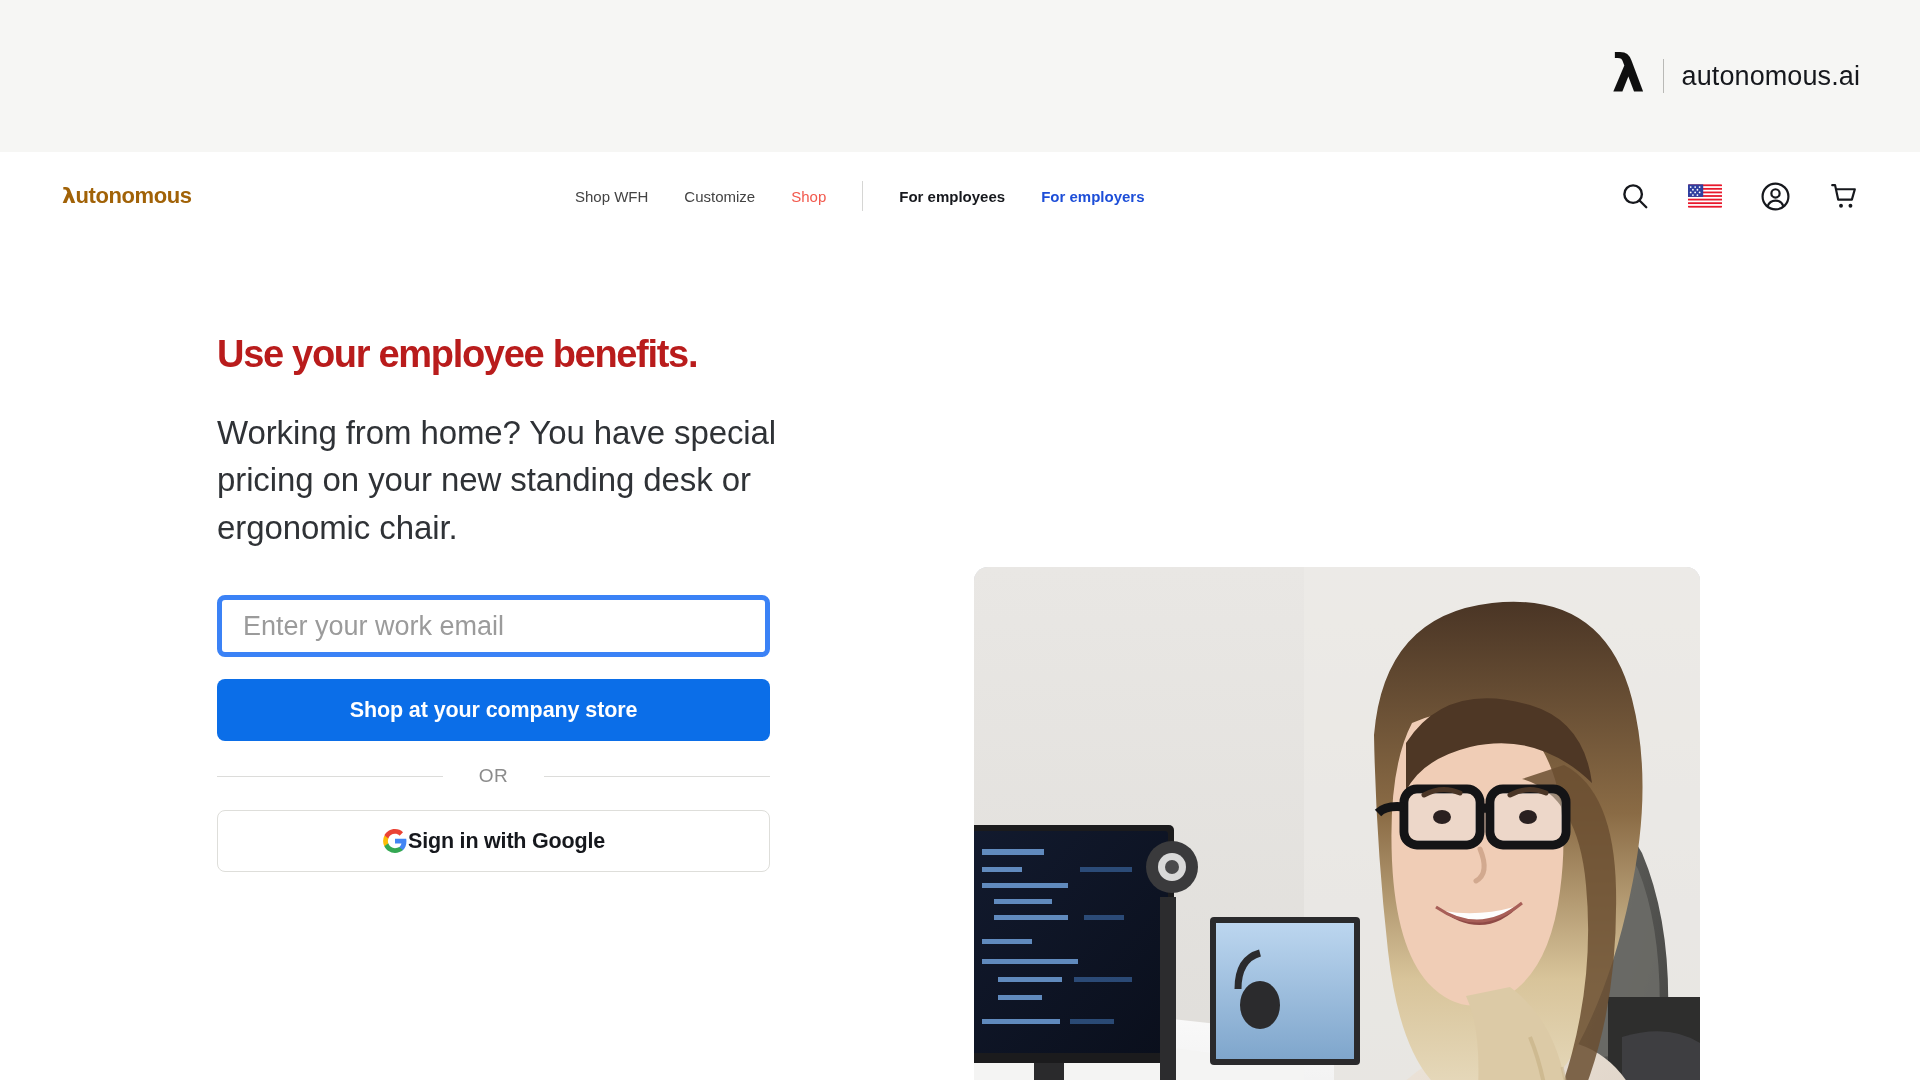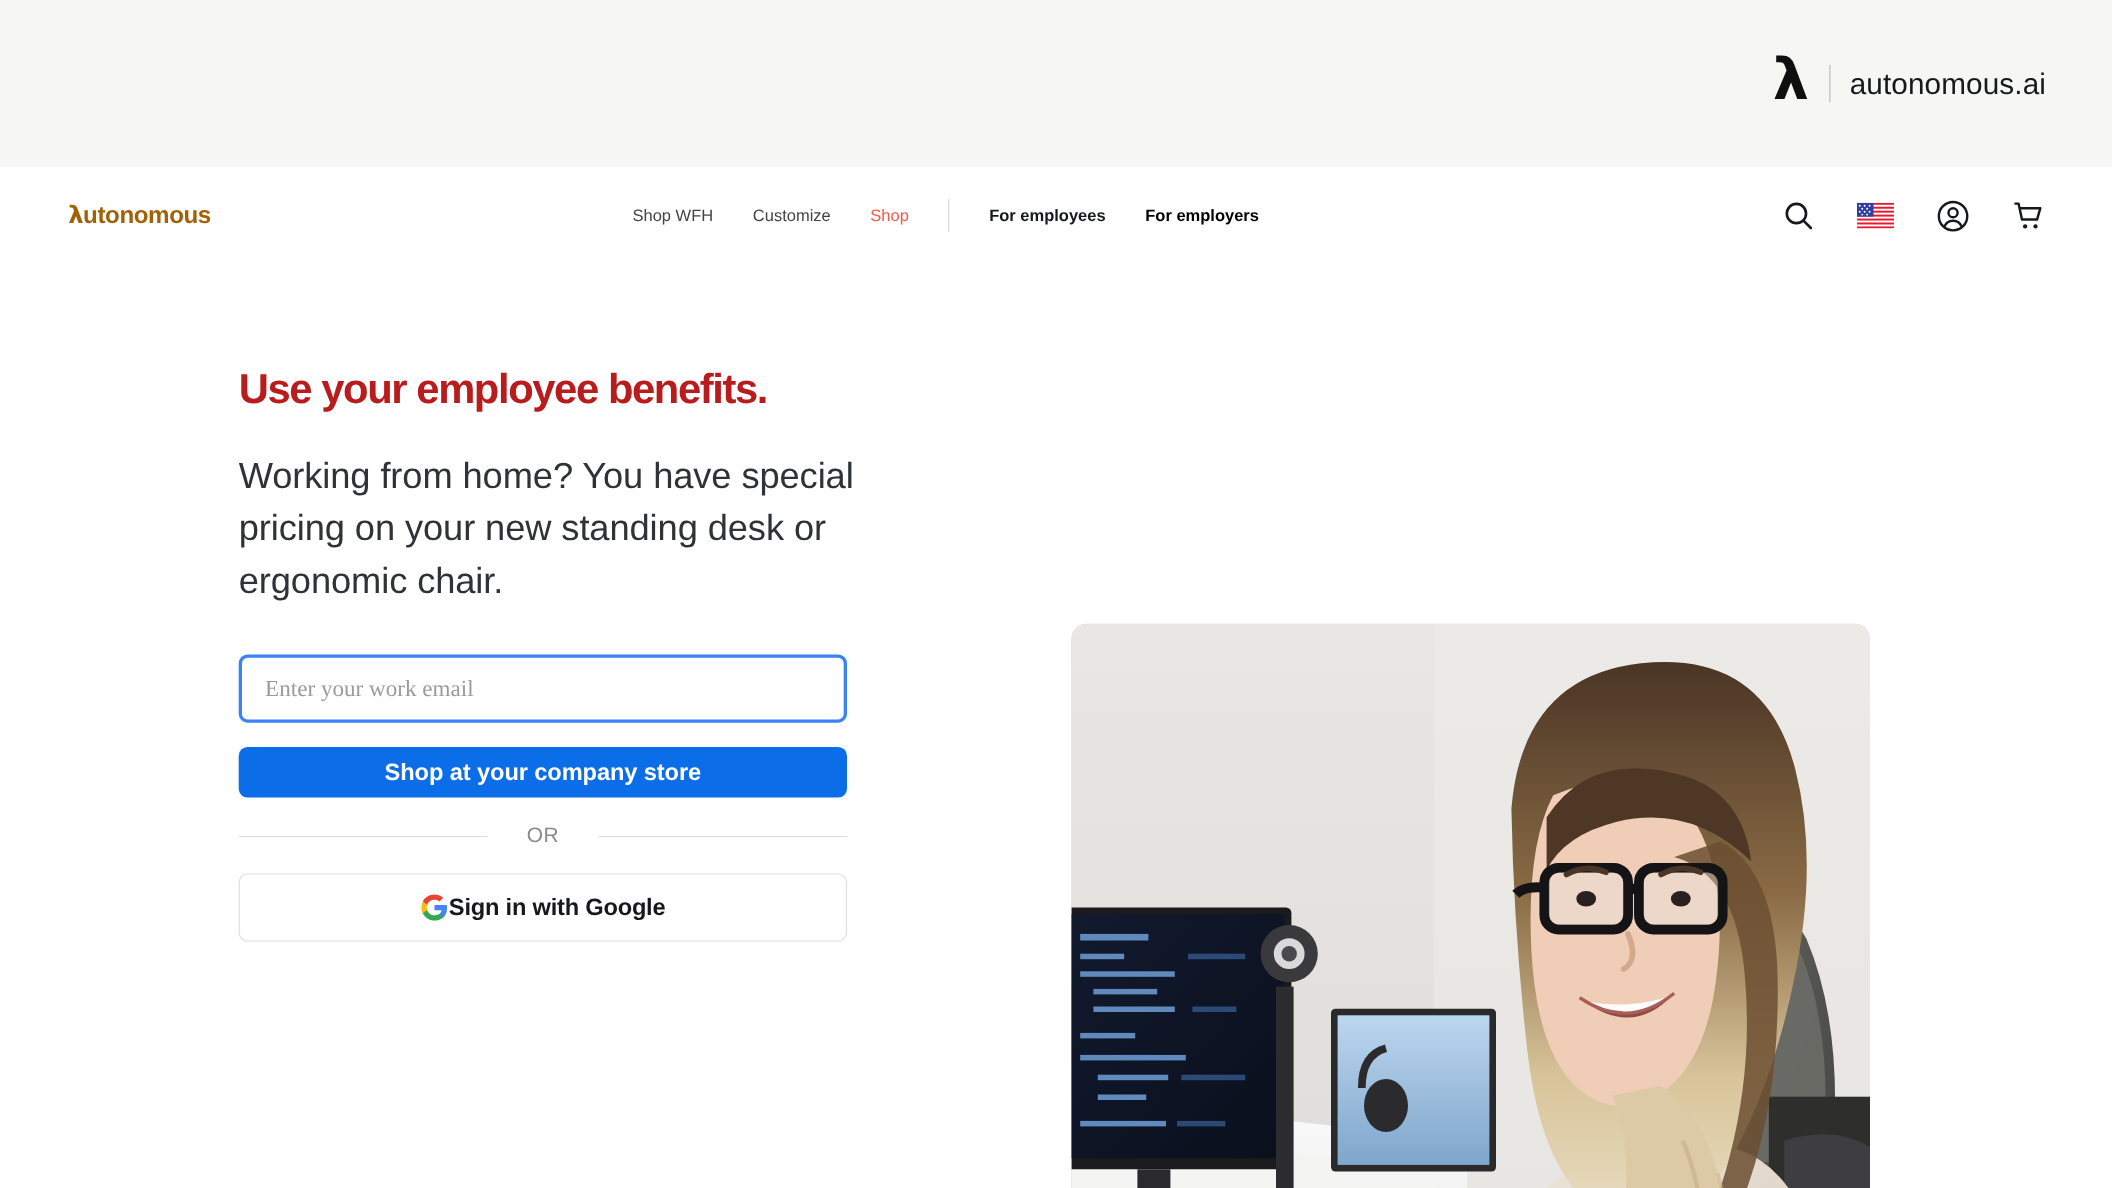--- a/index.html
+++ b/index.html
@@ -74,21 +74,21 @@
   .nav-link {
     font-size: 15px;
     color: #434343;
     white-space: nowrap;
     padding: 6px 0;
     margin-right: 36px;
     cursor: pointer;
   }
   .nav-link.sale { color: #f2584c; }
   .nav-link.strong { color: #16181d; font-weight: 700; }
-  .nav-link.muted { color: #000000; font-weight: 600; }
+  .nav-link.muted { color: #1d4ed8; font-weight: 600; }
   .nav-divider {
     width: 1px;
     height: 30px;
     background: #d6d6d4;
     margin-right: 36px;
   }
   .nav-icons {
     margin-left: auto;
     display: flex;
     align-items: center;
@@ -129,34 +129,34 @@
     line-height: 1.45;
     color: #2f3236;
     max-width: 605px;
     letter-spacing: -0.1px;
   }
 
   .form-wrap { margin-top: 43px; width: 553px; }
   .email-input {
     width: 100%;
     height: 62px;
-    border: 3px solid #3b82f6;
+    border: 5px solid #3b82f6;
     border-radius: 8px;
     background: #fff;
     padding: 0 21px;
-    font-size: 21px;
-    font-family: Liberation Serif, serif;
+    font-size: 27px;
+    font-family: Liberation Sans, sans-serif;
     color: #16181d;
     outline: none;
   }
   .email-input::placeholder { color: #9b9b9b; }
 
   .cta {
     width: 100%;
-    height: 46px;
+    height: 62px;
     margin-top: 22px;
     background: #0b6ee8;
     border: none;
     border-radius: 8px;
     color: #ffffff;
     font-size: 21.5px;
     font-weight: 700;
     font-family: "Liberation Sans", sans-serif;
     cursor: pointer;
     letter-spacing: -0.1px;

